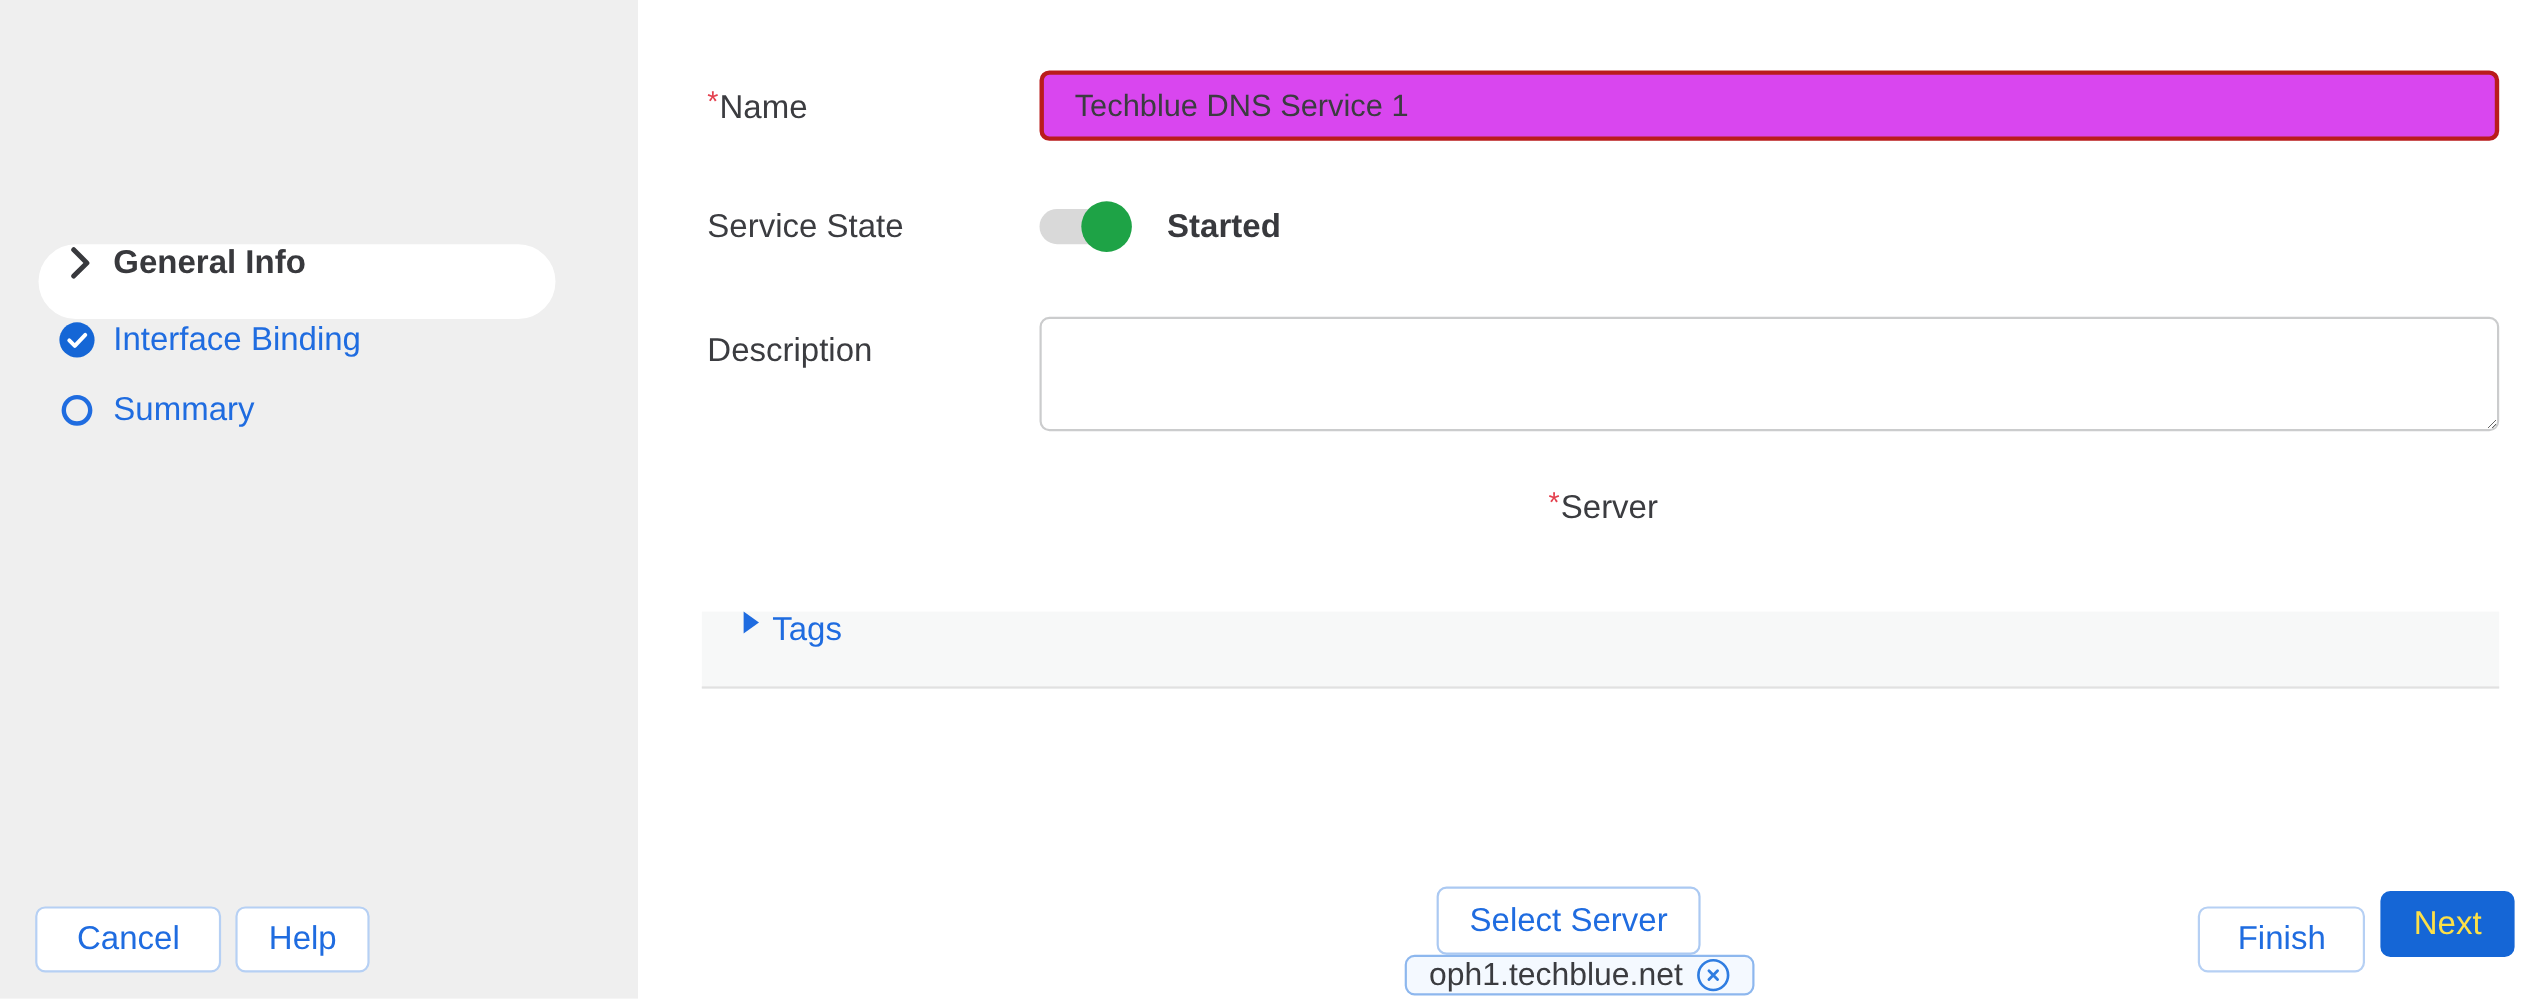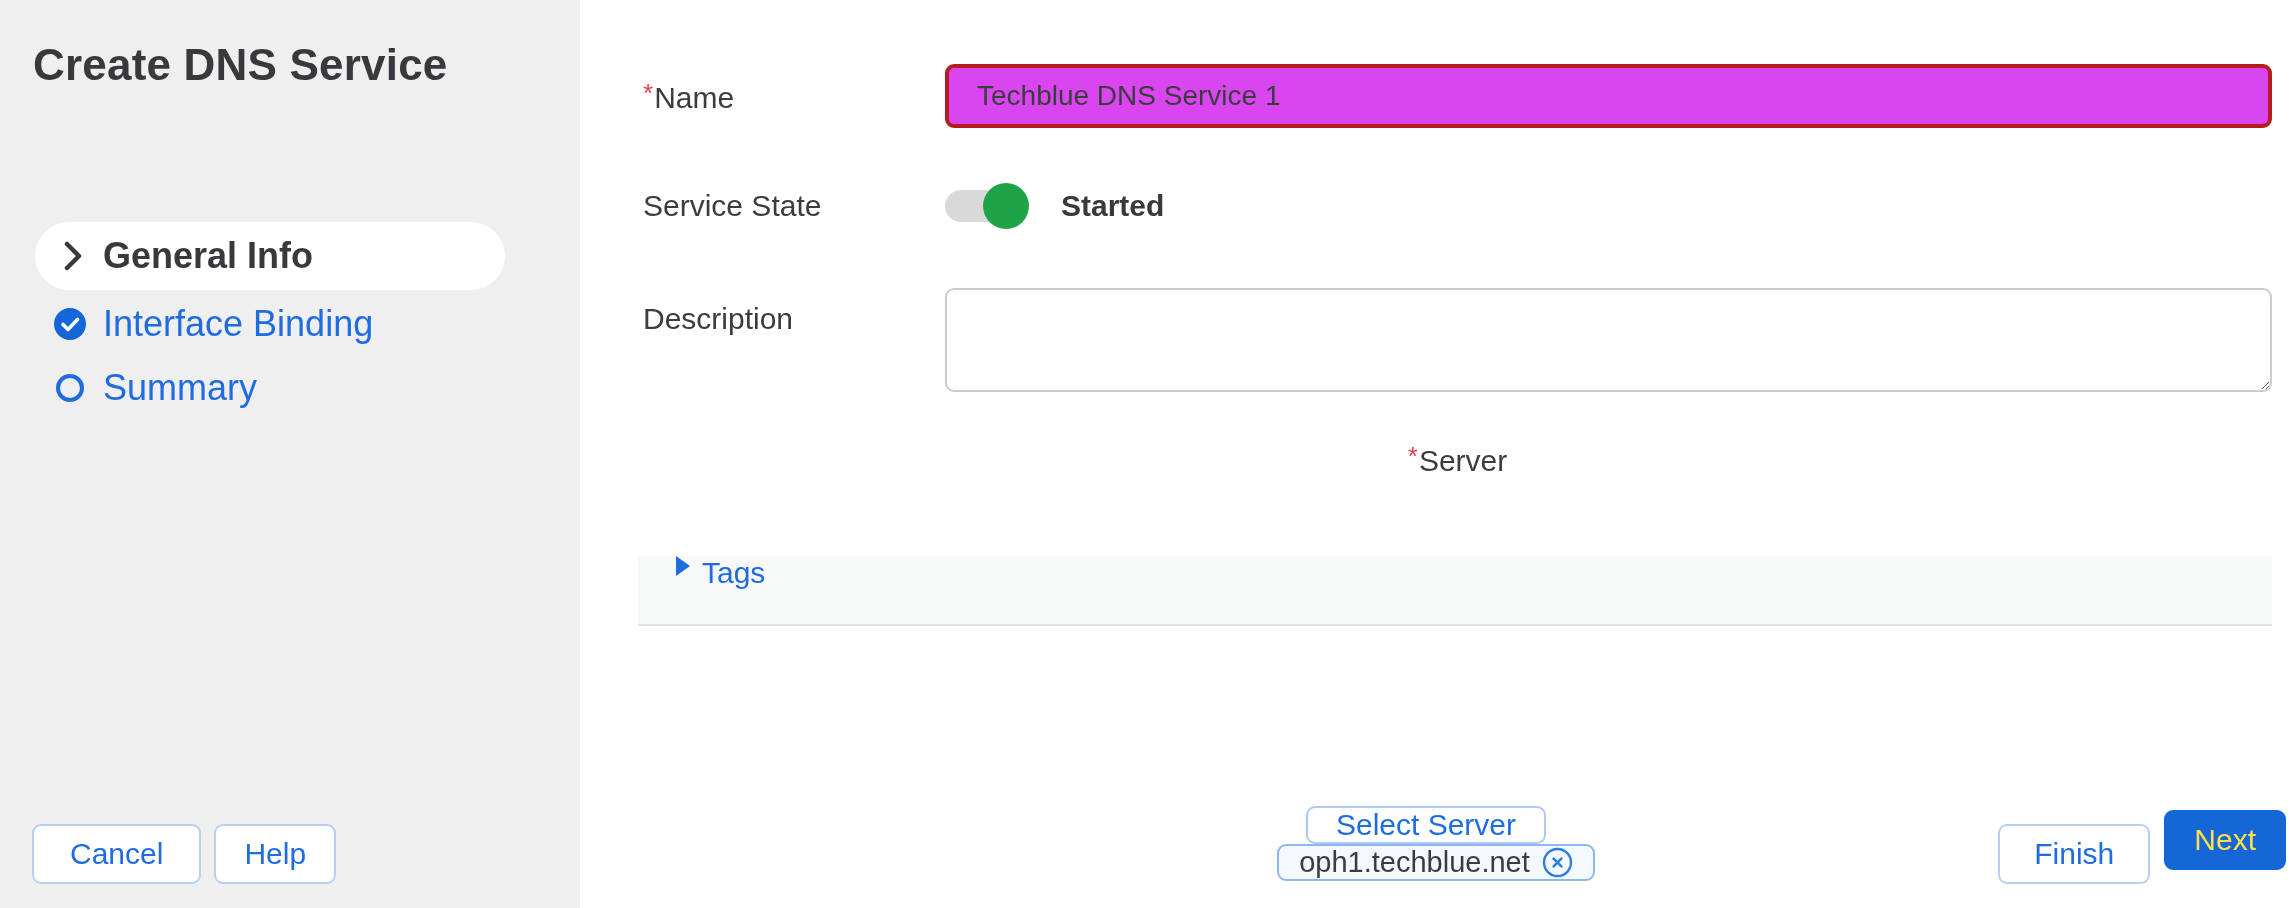--- a/index.html
+++ b/index.html
@@ -19,23 +19,23 @@
     background: #efefef;
     flex: 0 0 auto;
   }
   .wizard-title {
     position: absolute; left: 33px; top: 40px;
     font-size: 44px; font-weight: bold; color: #38393d;
     letter-spacing: 0.2px;
   }
   .steps { position: absolute; left: 35px; top: 222px; width: 470px; }
   .step {
-    display: flex; align-items: center;
+    display: flex; align-items: flex-start;
     height: 64px; padding-left: 18px;
-    font-size: 36px; color: #1f6ce0; cursor: pointer;
+    font-size: 30px; color: #1f6ce0; cursor: pointer;
   }
   .step.active {
     height: 68px; background: #ffffff; border-radius: 34px;
     padding-left: 26px; color: #38393d; font-weight: bold;
   }
   .step .icon-wrap {
     width: 34px; height: 34px; margin-right: 16px;
     display: flex; align-items: center; justify-content: center; flex: 0 0 auto;
   }
   .step.active .icon-wrap { width: 24px; margin-right: 18px; }
@@ -54,21 +54,21 @@
     font-family: inherit; cursor: pointer;
     background: #ffffff; border: 2px solid #b6d0f4; color: #1f6ce0;
   }
   .btn-cancel { padding: 0 36px; }
   .btn-help { padding: 0 28px; }
   .btn-finish { padding: 0 34px; margin-top: 28px; }
   .btn-primary {
     background: #1566d6; border: 2px solid #1566d6; color: #fde047;
     padding: 0 28px;
   }
-  .btn-select-server { padding: 0 28px; border-color: #abc9f2; height: 63px; }
+  .btn-select-server { padding: 12px 28px; border-color: #abc9f2; height: 63px; }
 
   
   .main { position: relative; flex: 1 1 auto; padding: 0 24px 0 0; }
   .row { display: flex; align-items: center; }
   .row-label {
     flex: 0 0 365px; padding-left: 63px;
     font-size: 30px; color: #3b3c40;
   }
   .req { color: #e4404e; font-size: 26px; vertical-align: 6px; margin-right: 1px; }
 
@@ -127,21 +127,20 @@
     position: absolute; right: 10px; bottom: 24px;
     display: flex; gap: 14px; align-items: center;
   }
 </style>
 </head>
 <body>
 
 <div class="wizard">
 
   <aside class="sidebar">
-    <h1 class="wizard-title">Create DNS Service</h1>
 
     <nav class="steps">
       <div class="step active">
         <span class="icon-wrap">
           <svg width="22" height="30" viewBox="0 0 22 30">
               <path d="M5 3 L17 15 L5 27" fill="none" stroke="#38393d" stroke-width="4.5" stroke-linecap="round" stroke-linejoin="round"></path>
             </svg>
         </span>
         <span>General Info</span>
       </div>

